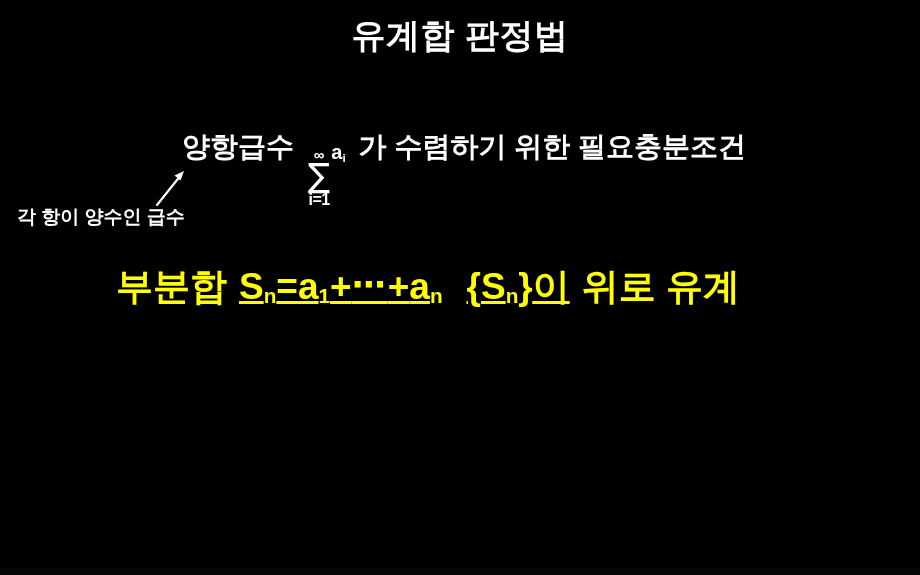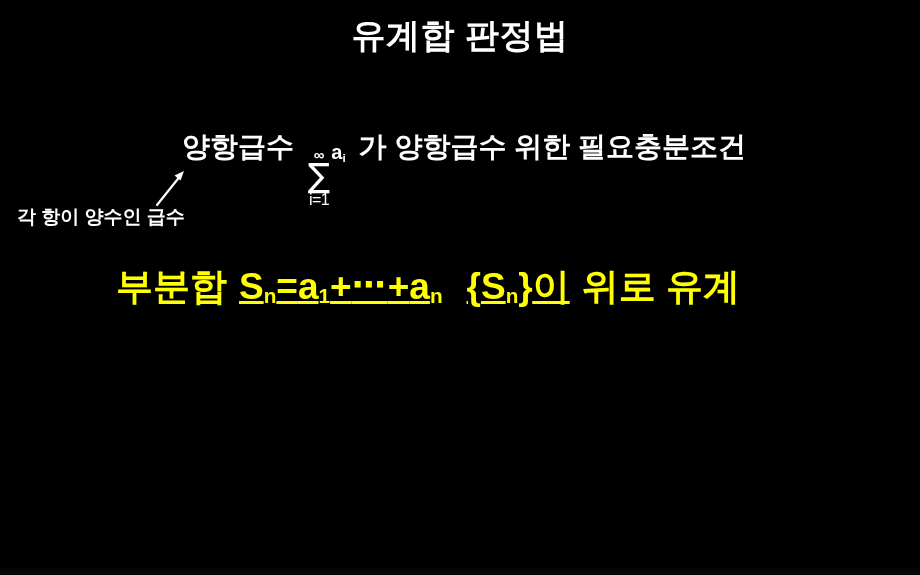--- a/index.html
+++ b/index.html
@@ -78,21 +78,21 @@
   .sum-sigma {
     font-size: 33px;
     font-weight: normal;
     line-height: 0.92;
     color: #ffffff;
     font-family: "DejaVu Sans", sans-serif;
   }
 
   .sum-limit-bot {
     font-size: 16px;
-    font-weight: normal;
+    font-weight: bold;
     line-height: 1;
     height: 17px;
     padding-top: 1px;
     color: #ffffff;
     letter-spacing: -0.5px;
   }
 
   .var-term {
     font-size: 20px;
     font-weight: bold;
@@ -188,21 +188,21 @@
 
     <span class="sum-expr">
       <span class="sum-limit-top">∞</span>
       <span class="sum-sigma">∑</span>
       <span class="sum-limit-bot">i=1</span>
     </span>
 
     <span class="var-term"><span>a</span><sub>i</sub></span>
 
     <span class="gap-m"></span>
-    <span class="txt">가 양항급수 위한 필요충분조건</span>
+    <span class="txt">가 수렴하기 위한 필요충분조건</span>
   </div>
 
   <div class="annot-arrow">
     <svg width="44" height="44" viewBox="0 0 44 44">
       <line x1="7" y1="39" x2="31" y2="9" stroke="#ffffff" stroke-width="2.2" stroke-linecap="round"></line>
       <polygon points="34,5 24.5,9.5 30.5,14.5" fill="#ffffff"></polygon>
     </svg>
   </div>
 
   <div class="annot-text">각 항이 양수인 급수</div>

